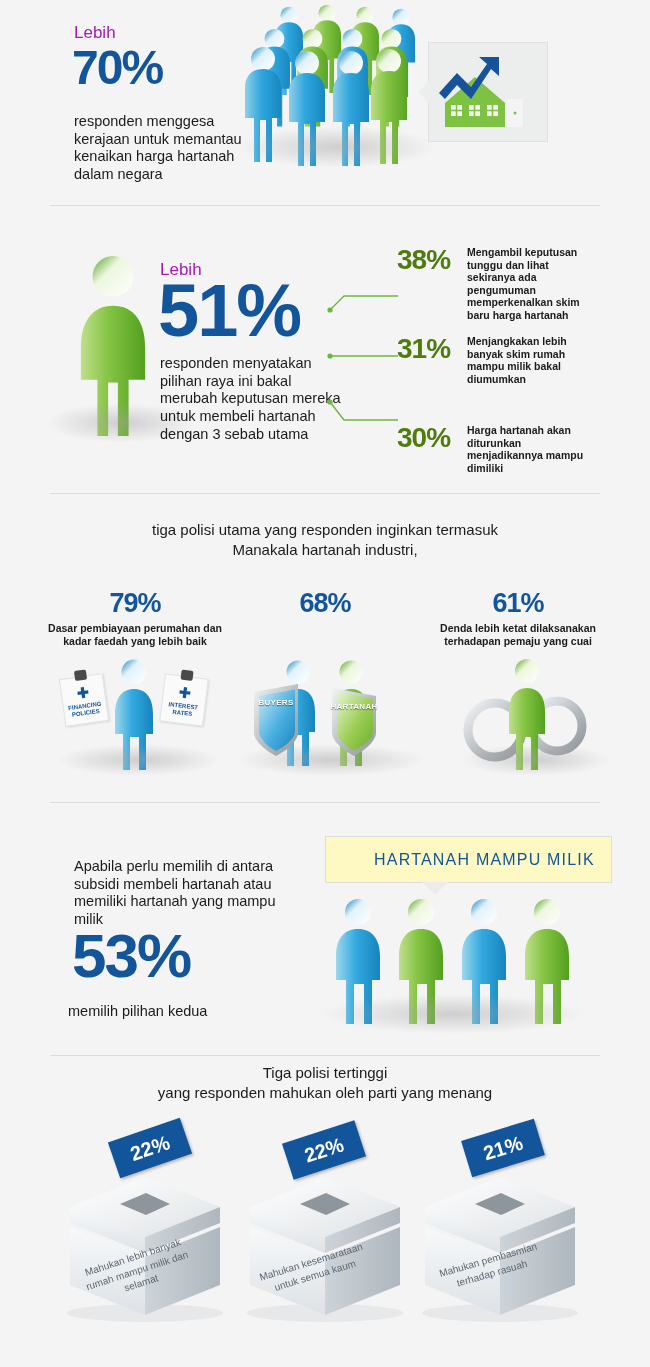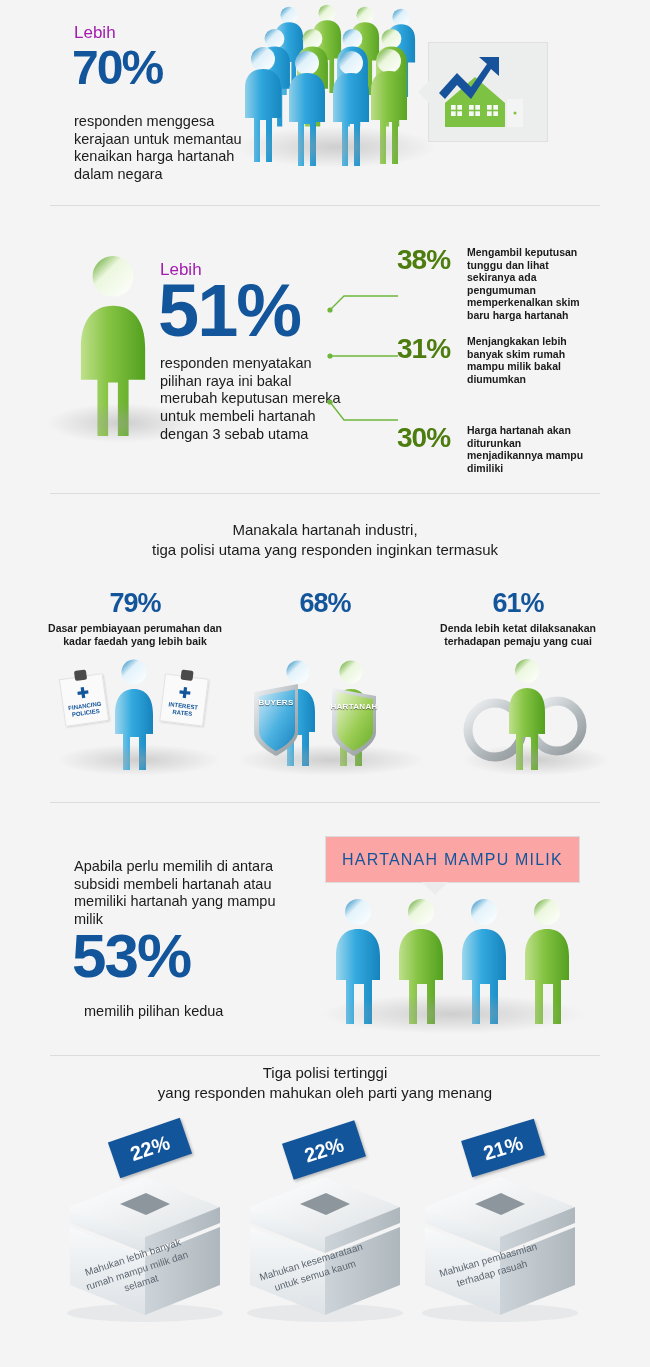--- a/index.html
+++ b/index.html
@@ -98,24 +98,24 @@
   .shield-label{
     position:absolute;left:50%;top:38%;transform:translate(-50%,-50%);
     font-size:8px;font-weight:bold;color:#fff;letter-spacing:.3px;
     text-shadow:0 1px 1px rgba(0,0,0,.5);white-space:nowrap;
   }
 
   
   #sec4{position:absolute;left:0;top:800px;width:650px;height:250px;}
   #s4-text{position:absolute;left:74px;top:58px;width:230px;}
   #s4-num{position:absolute;left:72px;top:128px;font-size:62px;}
-  #s4-sub{position:absolute;left:84px;top:203px;font-size:14.5px;}
+  #s4-sub{position:absolute;left:68px;top:203px;font-size:14.5px;}
   #banner{
     position:absolute;left:325px;top:36px;width:253px;height:45px;
-    background:#fca5a5;border:1px solid #dcdcdc;
+    background:#fef9c3;border:1px solid #dcdcdc;padding-left:32px;
   }
   #banner .btxt{
     font-size:16px;color:#13559B;letter-spacing:1.2px;
     text-align:center;line-height:45px;
   }
   #banner .bt-tail{
     position:absolute;left:96px;bottom:-13px;width:0;height:0;
     border-left:13px solid transparent;border-right:13px solid transparent;
     border-top:13px solid #ececec;
   }
@@ -298,22 +298,22 @@
     <div class="pct-row" style="left:397px;top:222px;width:200px;">
       <div class="pct-val">30%</div>
       <div class="pct-desc">Harga hartanah akan diturunkan menjadikannya mampu dimiliki</div>
     </div>
   </div>
 
   <div class="divider" style="top:493px;"></div>
 
   <div id="sec3">
     <div class="sec-heading" style="top:30px;">
+      <div>tiga polisi utama yang responden inginkan termasuk</div>
       <div>Manakala hartanah industri,</div>
-      <div>tiga polisi utama yang responden inginkan termasuk</div>
     </div>
 
     <div class="policy" style="left:35px;top:98px;">
       <div class="pnum">79%</div>
       <div class="pdesc">Dasar pembiayaan perumahan dan kadar faedah yang lebih baik</div>
     </div>
     <div class="people-wrap" style="left:62px;top:168px;width:145px;height:115px;">
       <div class="shadow-ellipse" style="left:-6px;top:86px;width:165px;height:32px;"></div>
       <svg width="145" height="115" viewBox="0 0 145 115">
         <defs>

